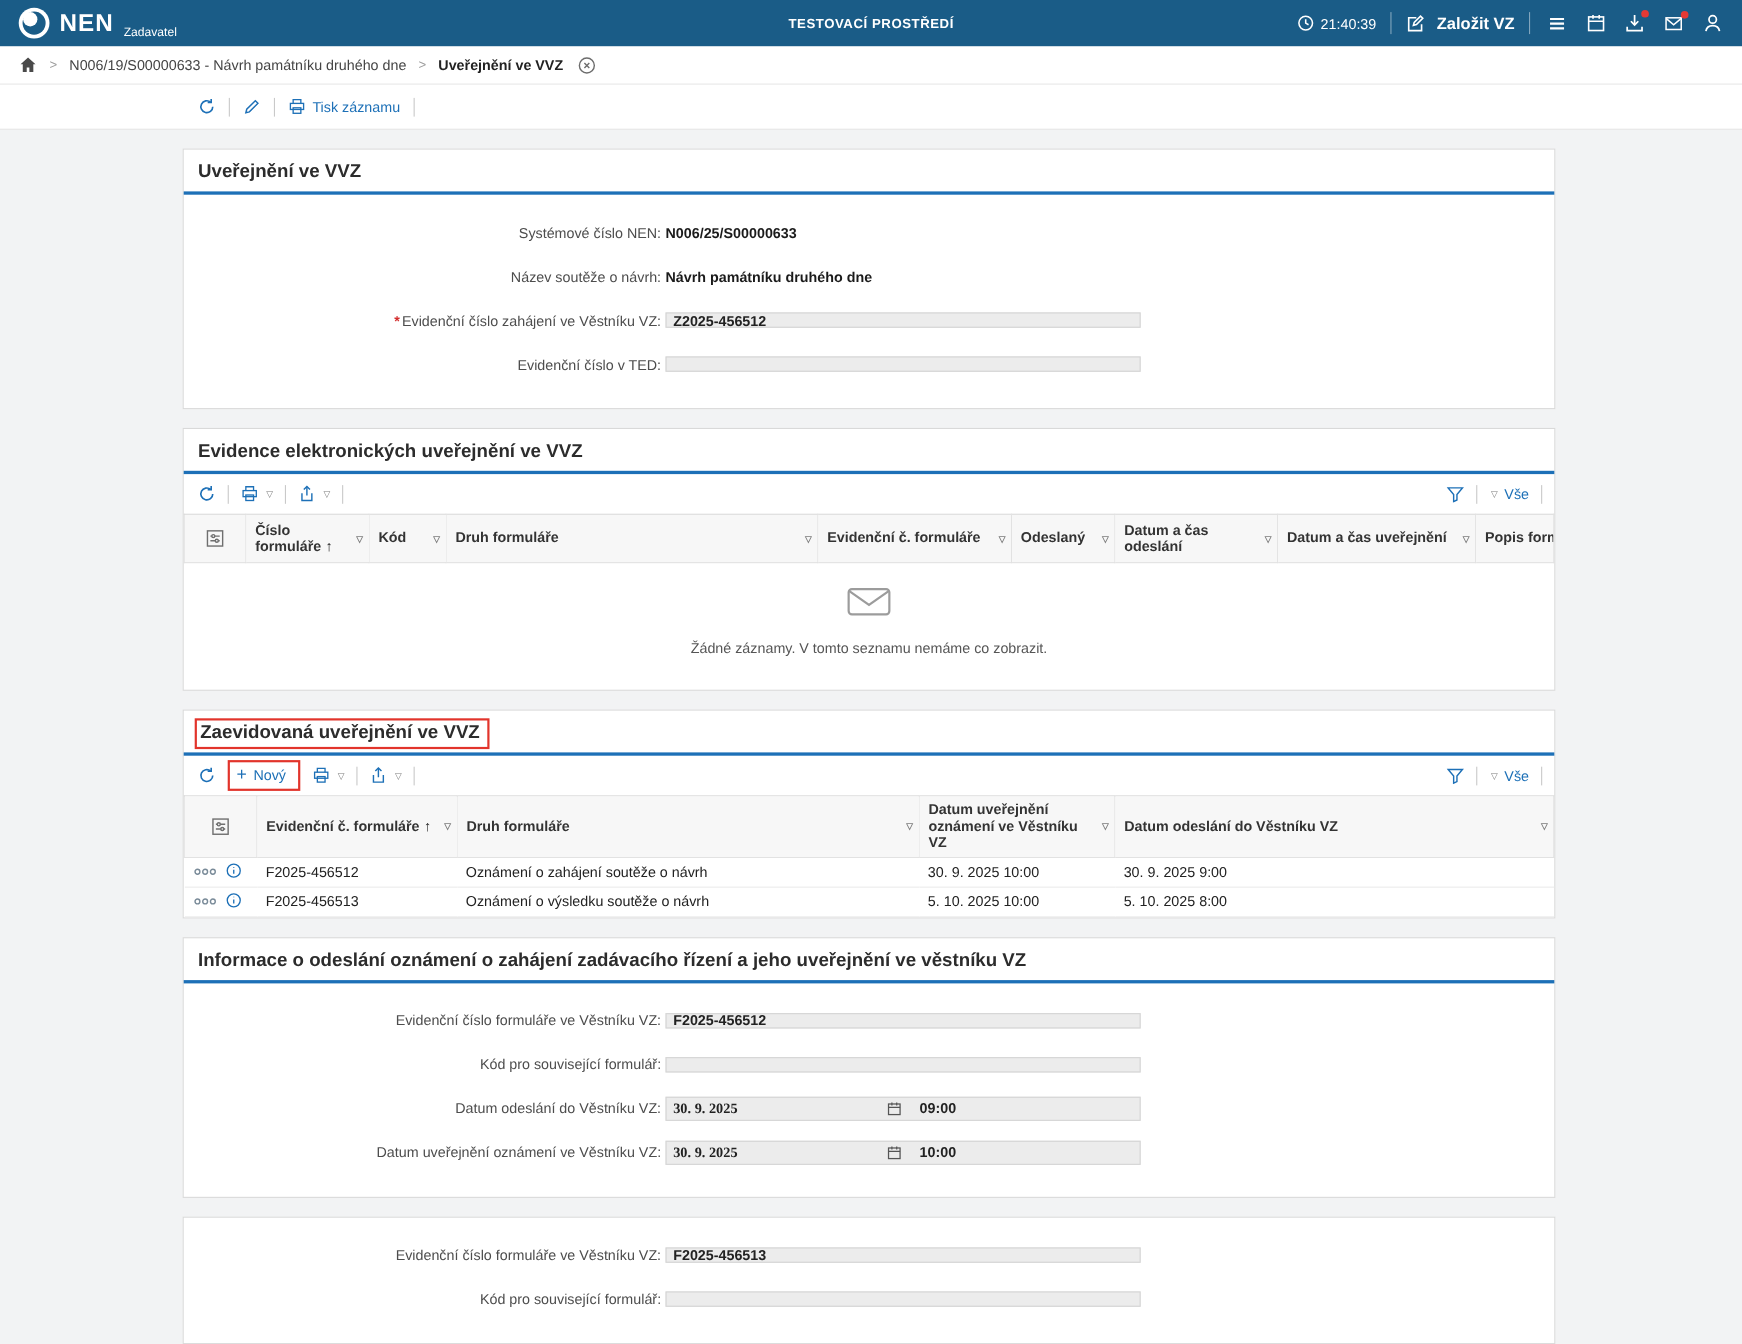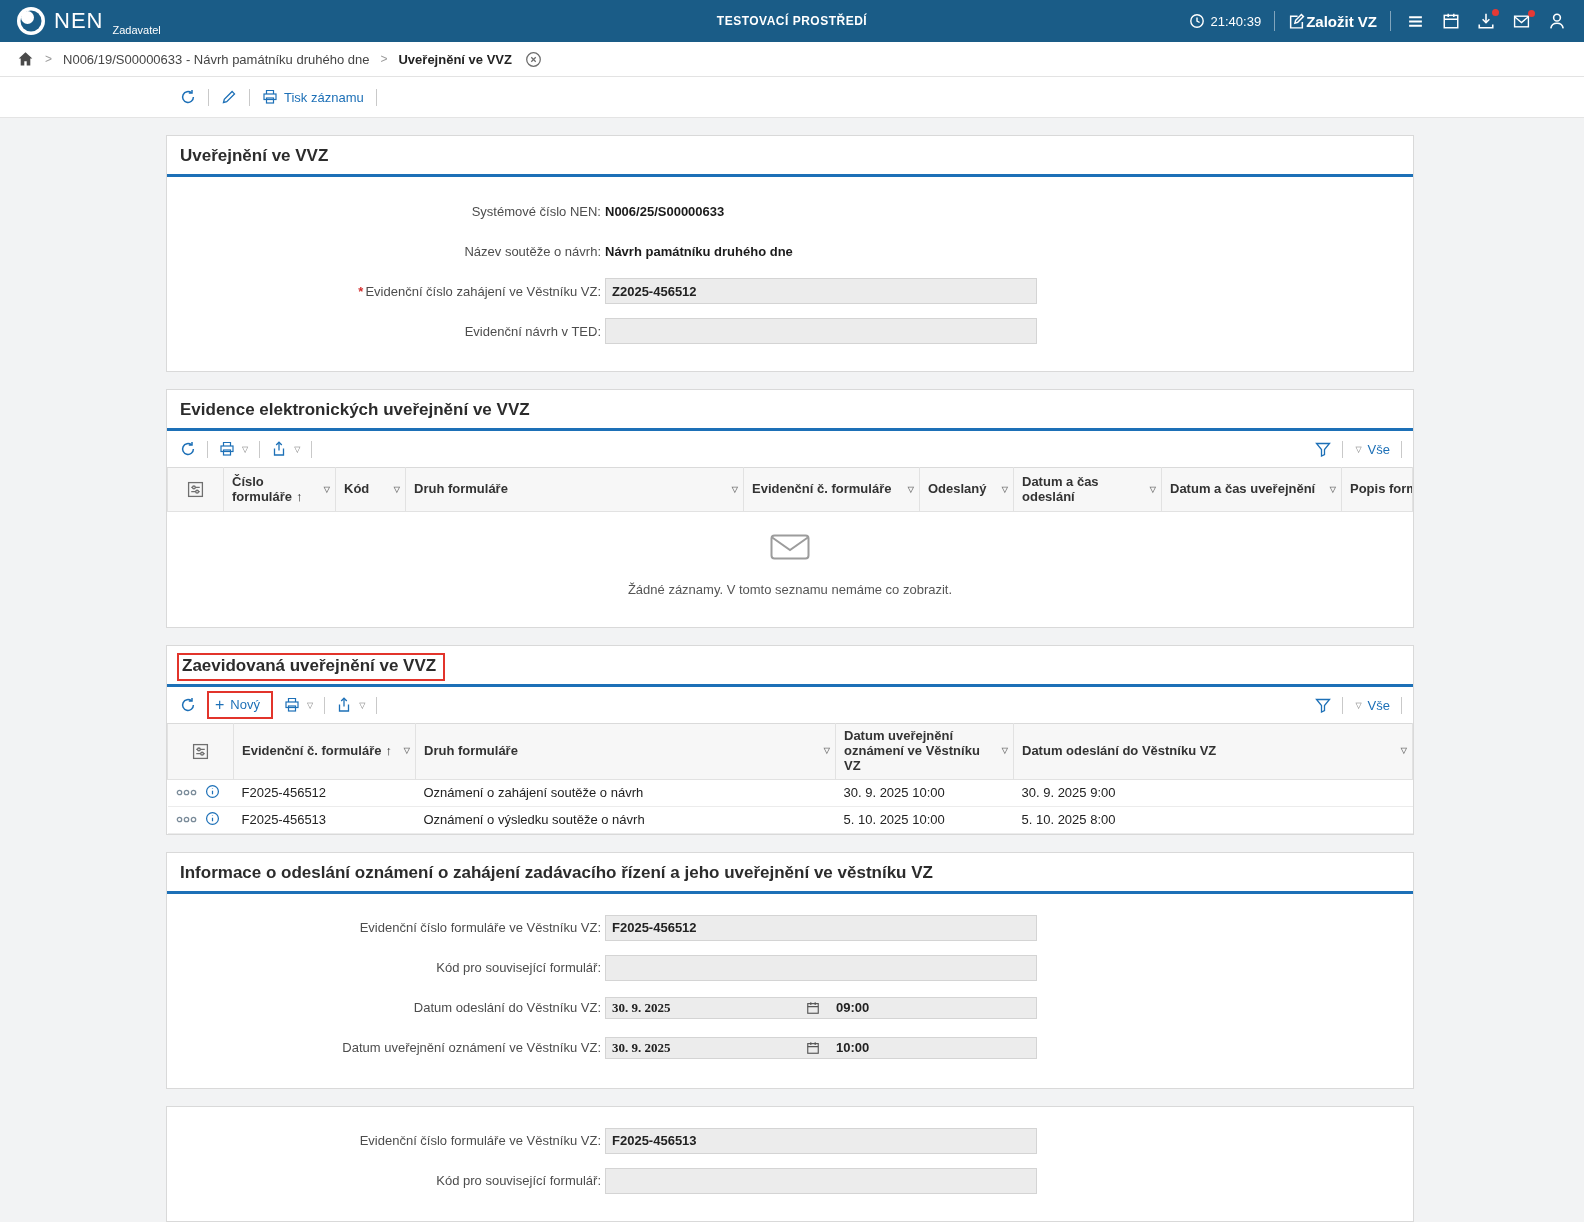--- a/index.html
+++ b/index.html
@@ -10,31 +10,31 @@
     font-size:13px; color:#333;
   }
   .ic { display:inline-block; vertical-align:middle; }
 
   
   .topbar{
     position:relative; height:42px; background:#1a5c87; color:#fff;
     display:flex; align-items:center; padding:0 16px;
   }
   .brand{ display:flex; align-items:flex-start; gap:8px; cursor:pointer; }
-  .brand-name{ font-size:22px; font-weight:normal; letter-spacing:1px; line-height:30px; }
+  .brand-name{ font-size:22px; font-weight:bold; letter-spacing:1px; line-height:30px; }
   .brand-sub{ font-size:11px; margin-top:18px; margin-left:1px; }
   .env-title{
     position:absolute; left:50%; top:0; transform:translateX(-50%);
     line-height:42px; font-size:12px; font-weight:bold; letter-spacing:.5px;
   }
   .top-actions{ margin-left:auto; display:flex; align-items:center; gap:13px; }
   .top-item{ display:flex; align-items:center; gap:6px; font-size:13px; }
   .top-btn{
     background:none; border:none; color:#fff; cursor:pointer;
-    display:flex; align-items:center; gap:1px;
+    display:flex; align-items:center; gap:11px;
     font-family:inherit; font-size:15px; font-weight:bold;
   }
   .icon-btn{ background:none; border:none; color:#fff; cursor:pointer; position:relative; padding:2px; }
   .vsep{ width:1px; height:20px; background:rgba(255,255,255,.45); }
   .dot{ position:absolute; top:-1px; right:-2px; width:7px; height:7px; border-radius:50%; background:#e53935; }
 
   
   .breadcrumb{
     height:35px; background:#fff; border-bottom:1px solid #e3e3e3;
     display:flex; align-items:center; gap:11px; padding:0 17px; color:#454545;
@@ -90,21 +90,21 @@
   .empty-state{ padding:22px 0 30px; text-align:center; color:#555; }
   .empty-state .msg{ margin-top:19px; }
 
   
   .form{ padding:14px 0 20px; }
   .form-row{ display:flex; align-items:center; min-height:40px; }
   .form-label{ flex:0 0 438px; text-align:right; padding-right:4px; color:#4d4d4d; }
   .req{ color:#d32f2f; margin-right:2px; font-weight:bold; }
   .form-text{ font-weight:bold; color:#1b1b1b; }
   .input{
-    width:432px; height:26px; background:#ececec; border:1px solid #d4d4d4;
+    width:432px; height:14px; background:#ececec; border:1px solid #d4d4d4;
     font-family:inherit; font-size:13px; font-weight:bold; color:#222; padding:0 6px;
   }
   .datetime{
     width:432px; height:22px; background:#ececec; border:1px solid #d4d4d4;
     display:flex; align-items:center; font-weight:bold; color:#222;
   }
   .datetime .date{ width:200px; padding:0 6px;font-family:Liberation Serif, serif; }
   .datetime .cal{ color:#555; display:flex; }
   .datetime .time{ padding:0 16px; }
 
@@ -234,21 +234,21 @@
       </div>
       <div class="form-row">
         <span class="form-label">Název soutěže o návrh:</span>
         <span class="form-text">Návrh památníku druhého dne</span>
       </div>
       <div class="form-row">
         <span class="form-label"><span class="req">*</span><span>Evidenční číslo zahájení ve Věstníku VZ:</span></span>
         <input class="input" readonly="" value="Z2025-456512" style="">
       </div>
       <div class="form-row">
-        <span class="form-label">Evidenční návrh v TED:</span>
+        <span class="form-label">Evidenční číslo v TED:</span>
         <input class="input" readonly="" value="" style="">
       </div>
     </div>
   </section>
 
   <section class="panel">
     <div class="panel-title">Evidence elektronických uveřejnění ve VVZ</div>
     <div class="sec-toolbar">
       <button class="tool">
         <svg class="ic" width="16" height="16" viewBox="0 0 16 16" fill="none" stroke="currentColor" stroke-width="1.5">

